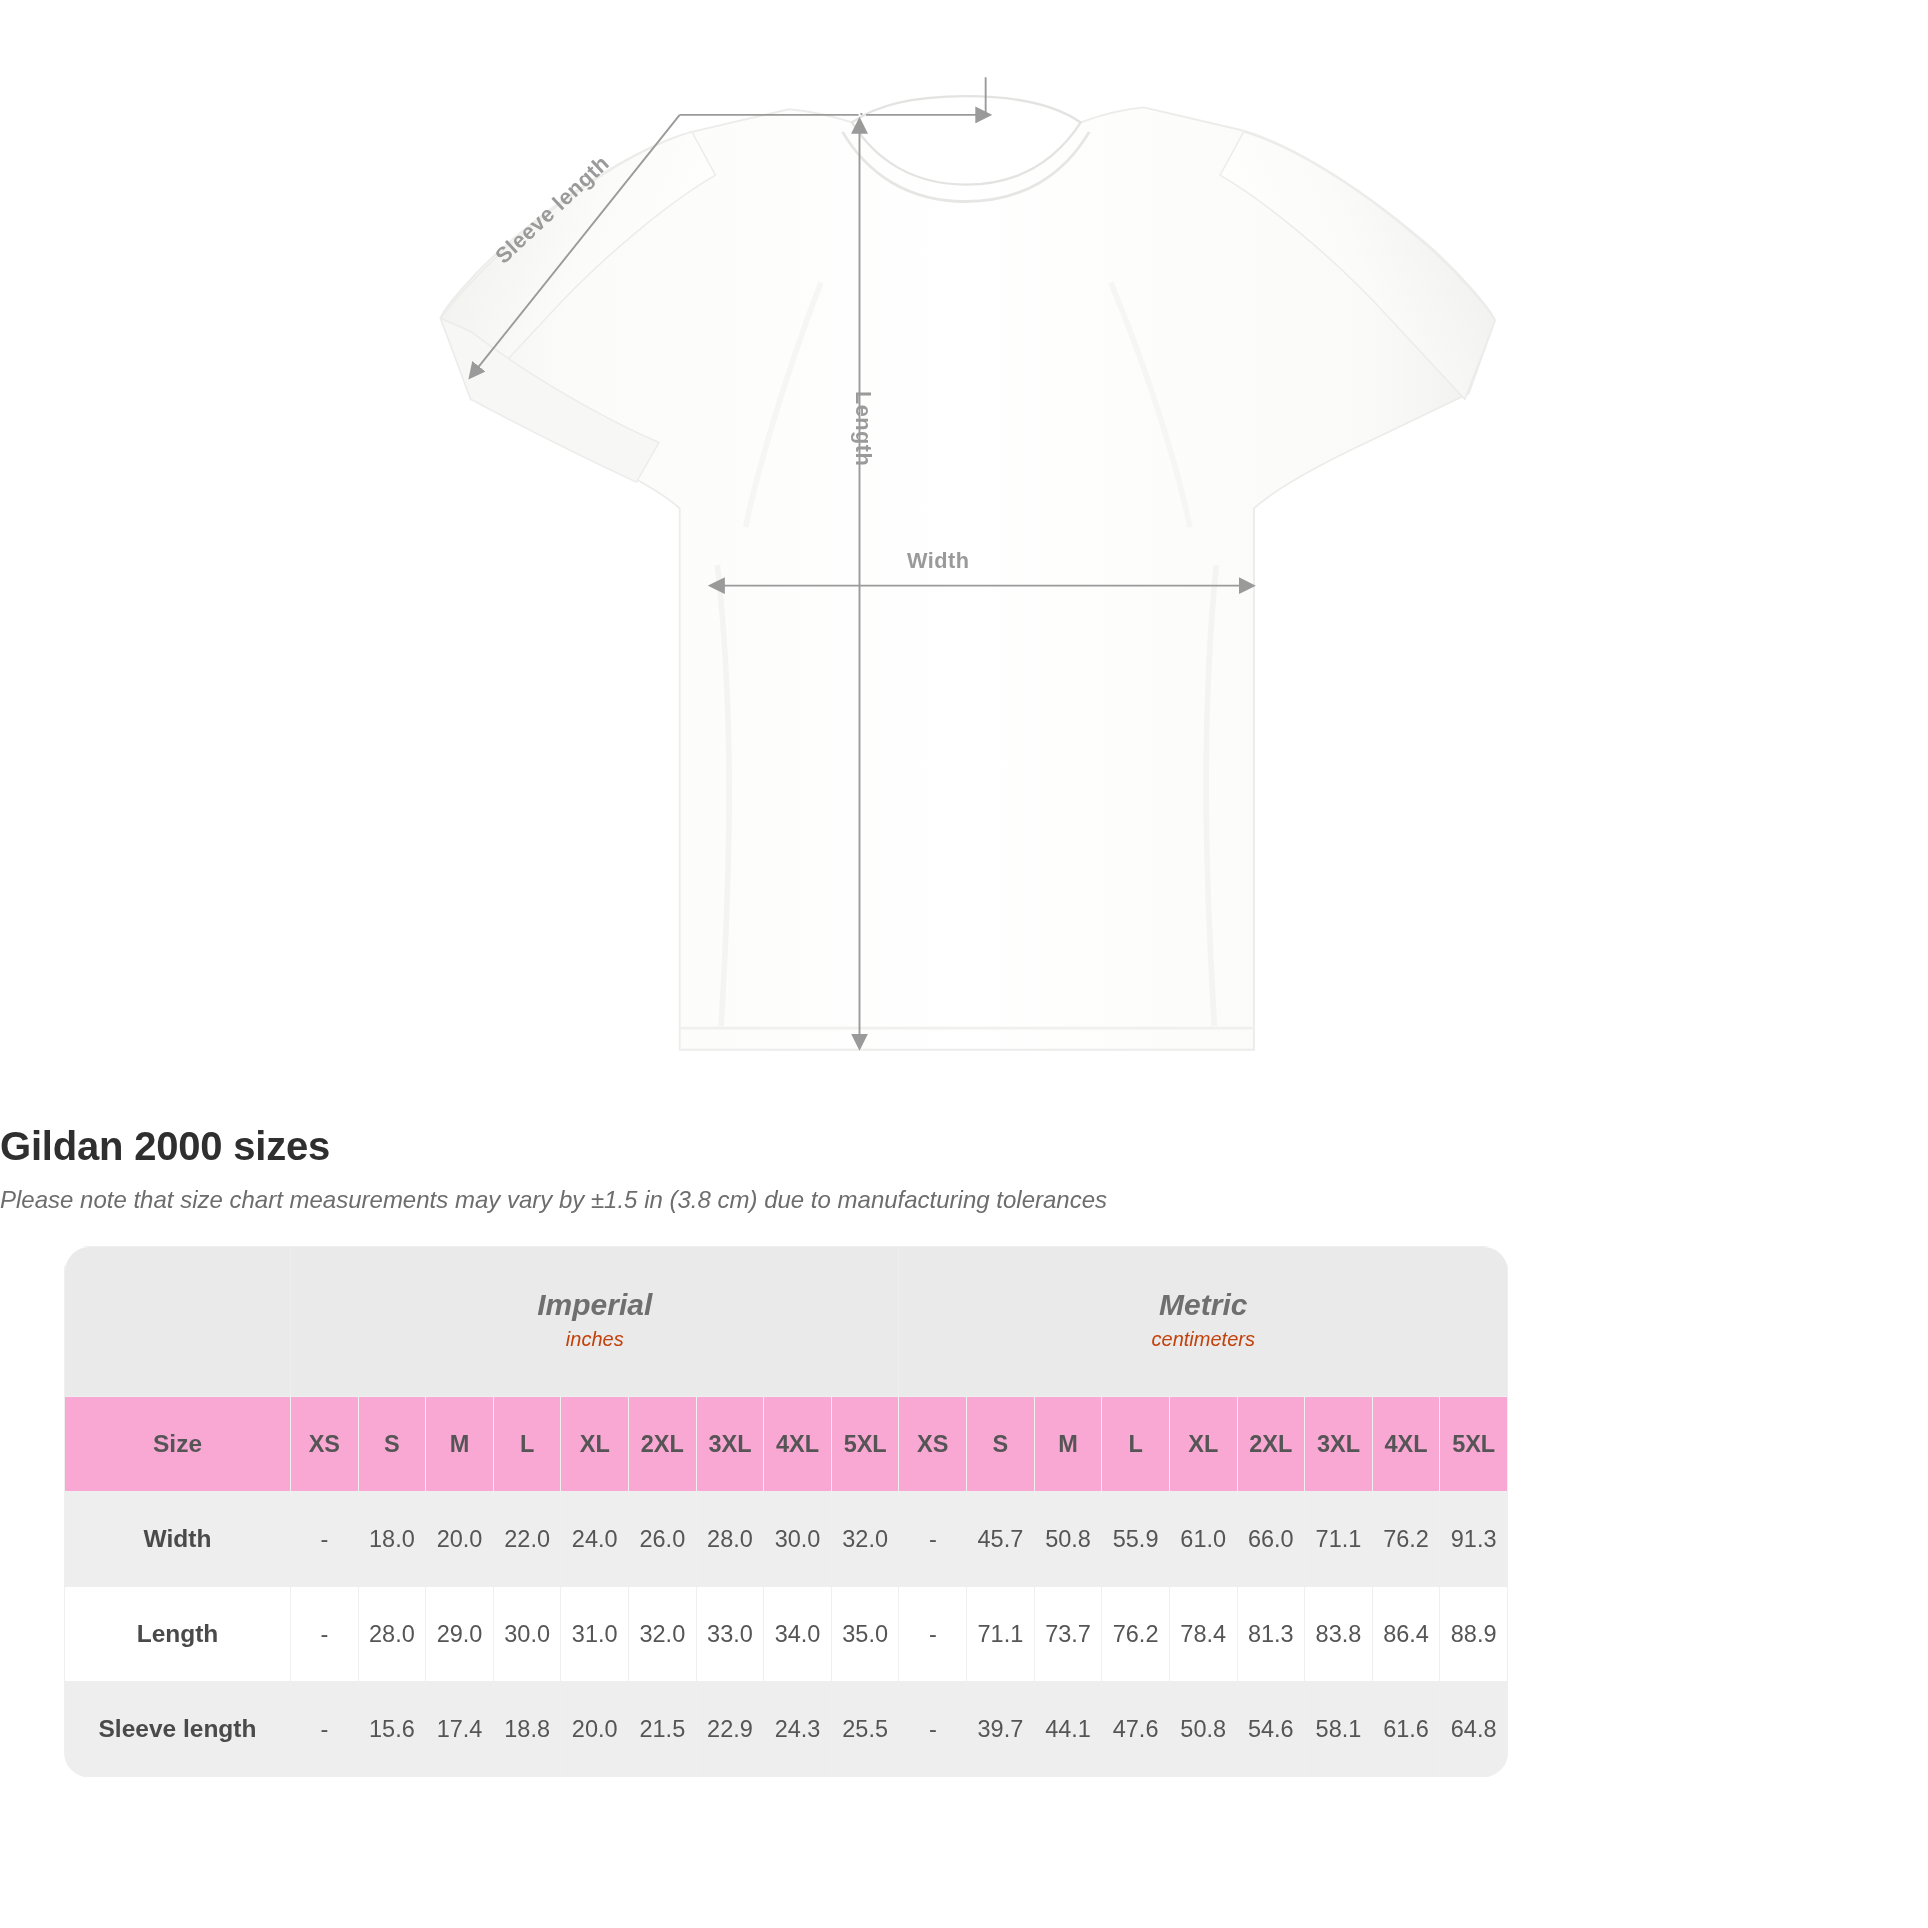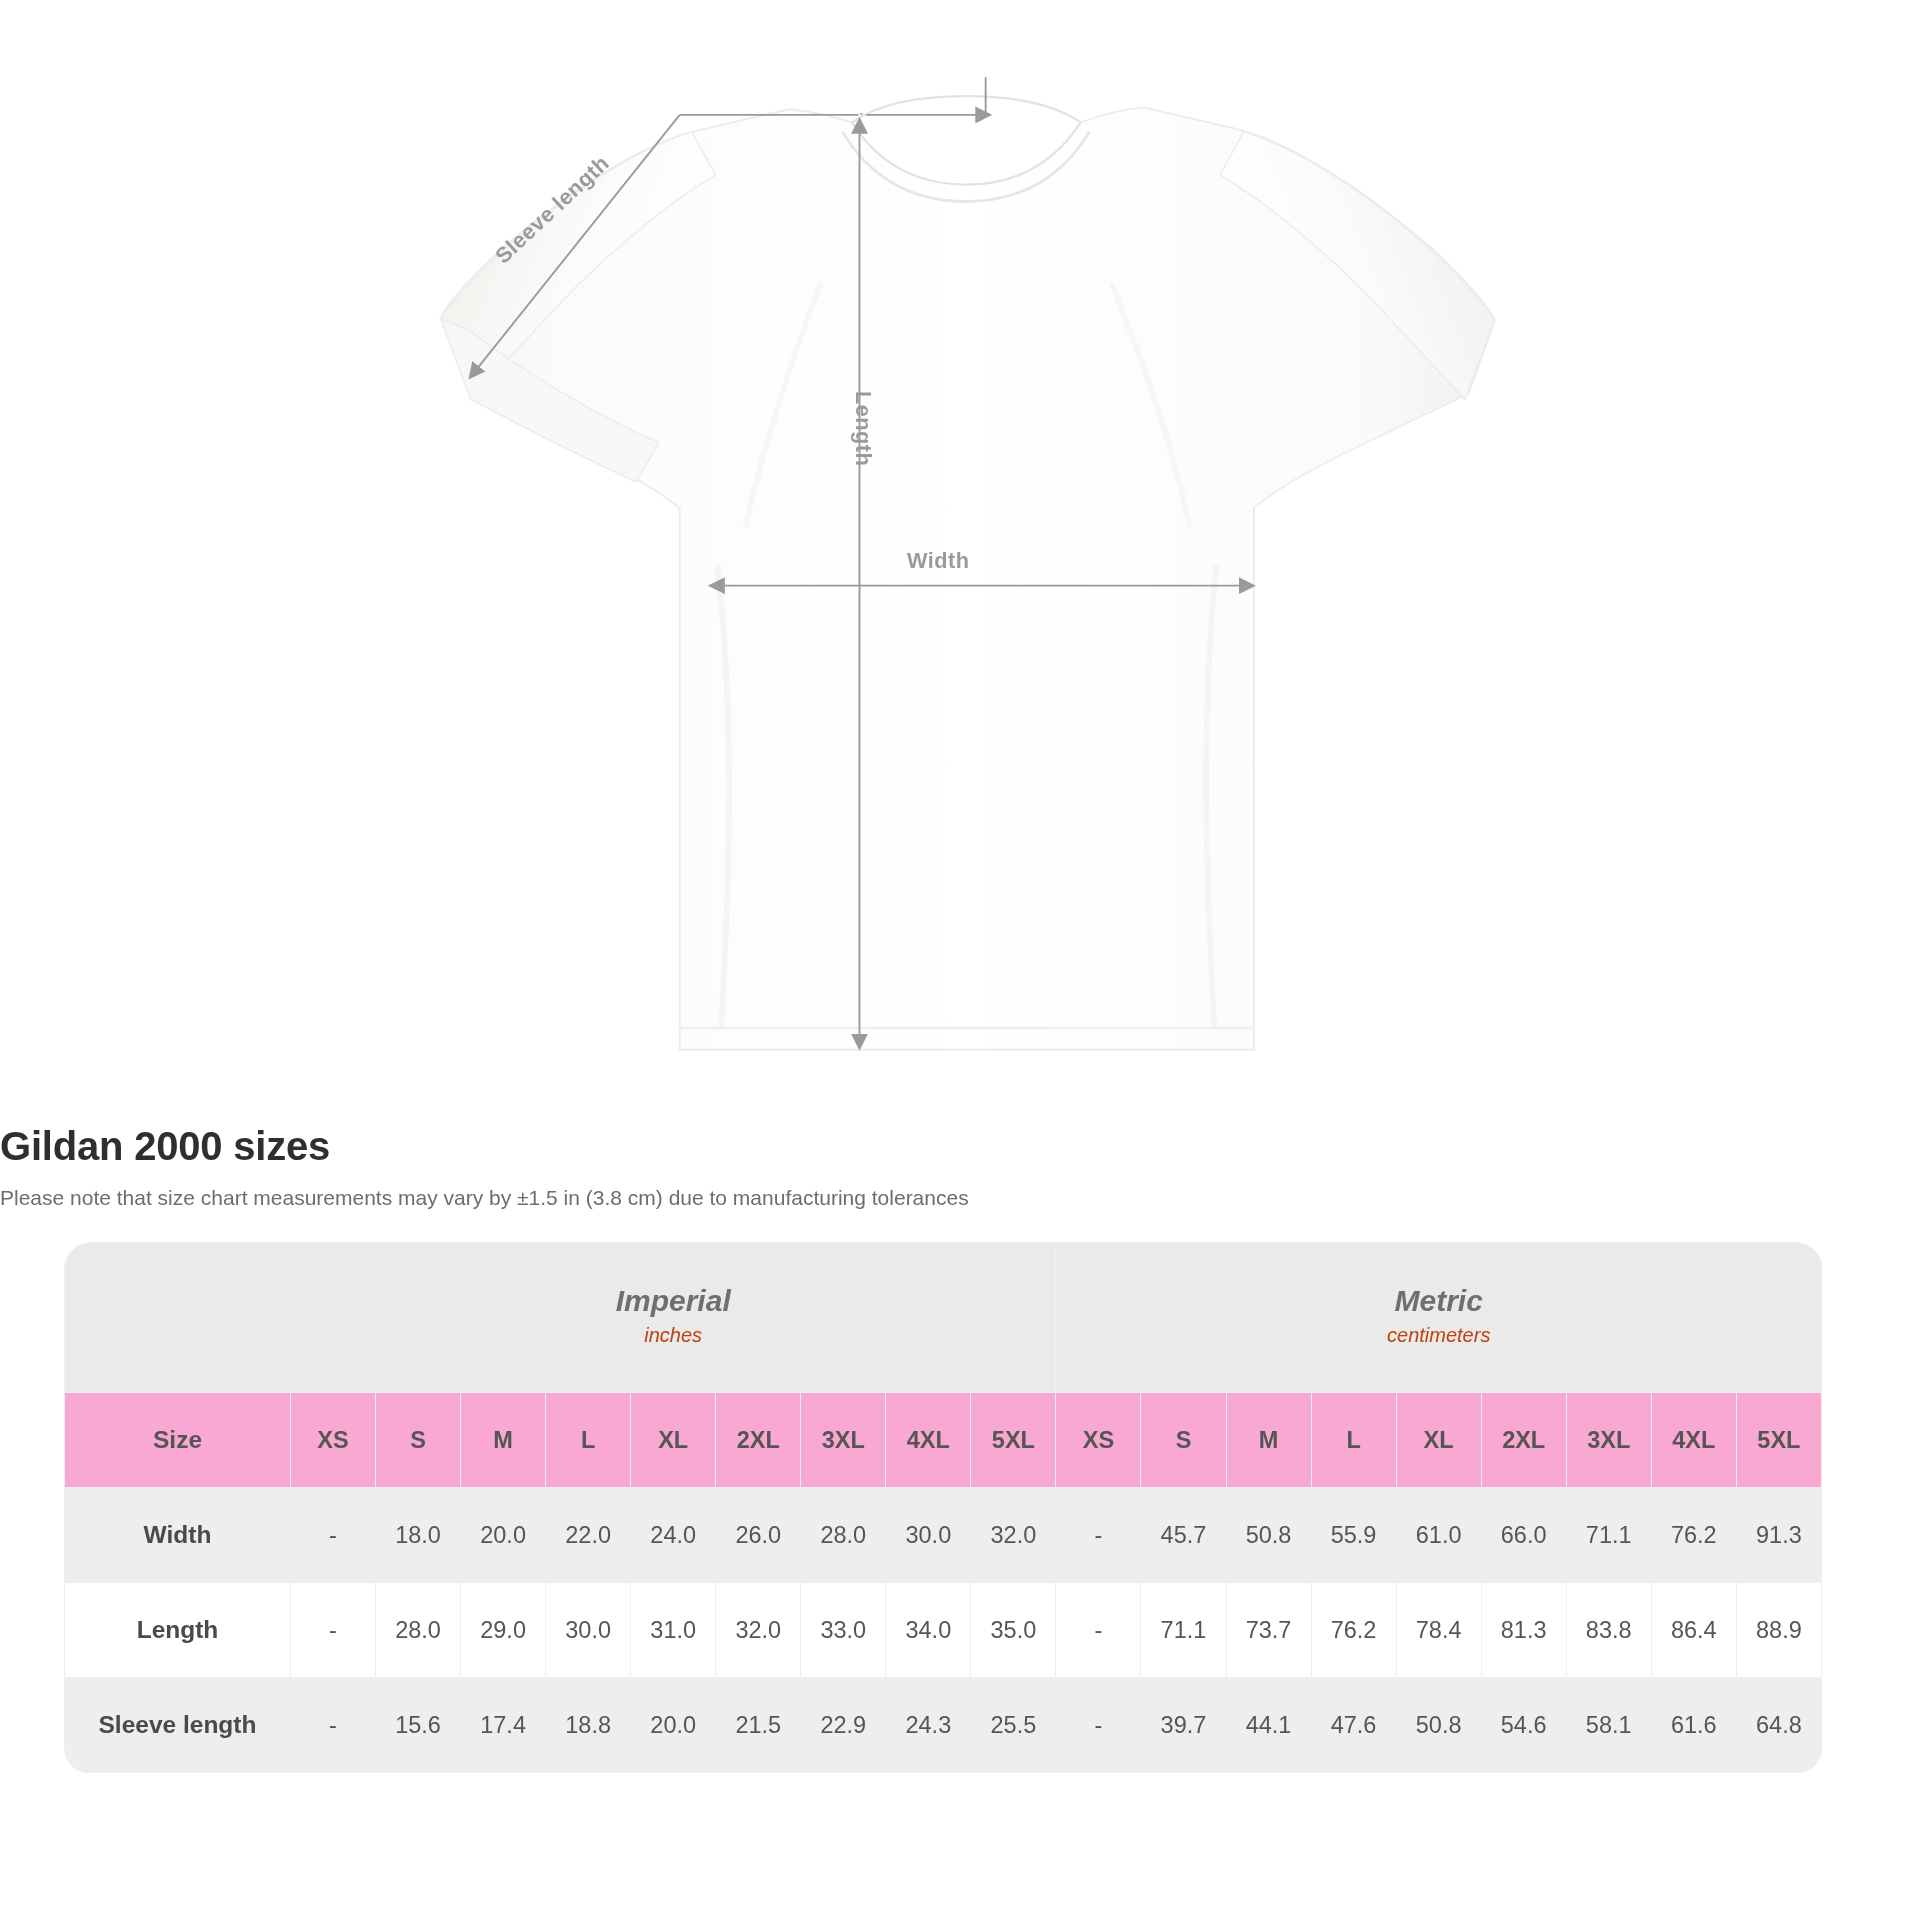--- a/index.html
+++ b/index.html
@@ -65,29 +65,30 @@
     margin-top: 13px;
   }
   .chart-title {
     font-size: 40px;
     font-weight: bold;
     color: #2f2f2f;
     margin: 0 0 17px 0;
     letter-spacing: -0.2px;
   }
   .chart-note {
-    font-size: 21px;
+    font-size: 24px;
+    font-style: italic;
     color: #6d6d6d;
     margin: 0;
   }
 
   
   .table-wrap {
     margin: 32px 64px 0 64px;
-    width: 1758px;
+    width: 1444px;
     border-radius: 24.5px;
     overflow: hidden;
     background: #ffffff;
   }
   table.size-table {
     border-collapse: collapse;
     width: 100%;
     table-layout: fixed;
   }
   table.size-table td, table.size-table th {

